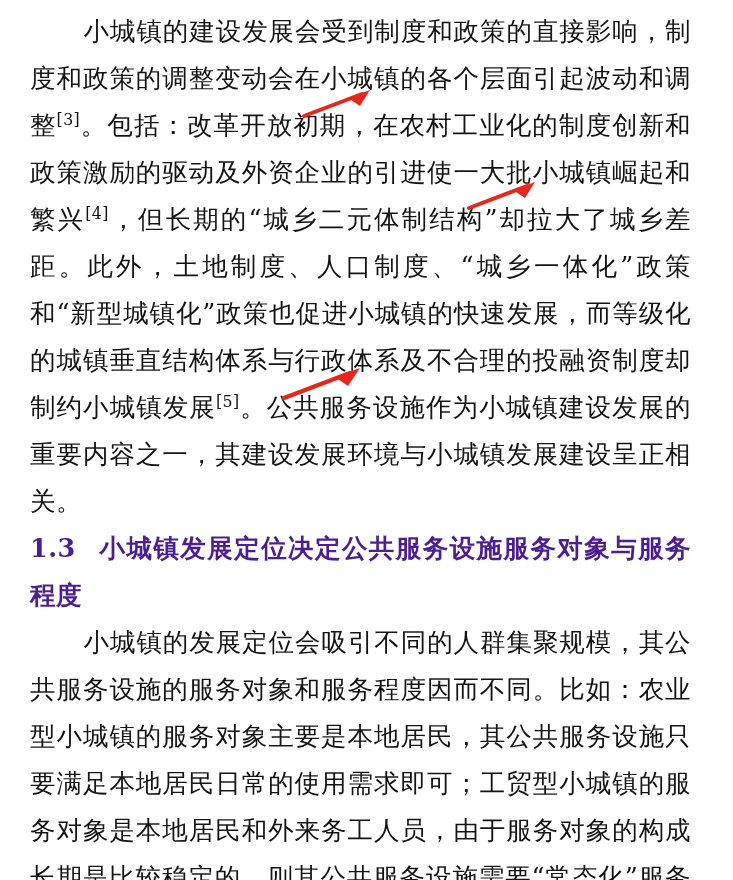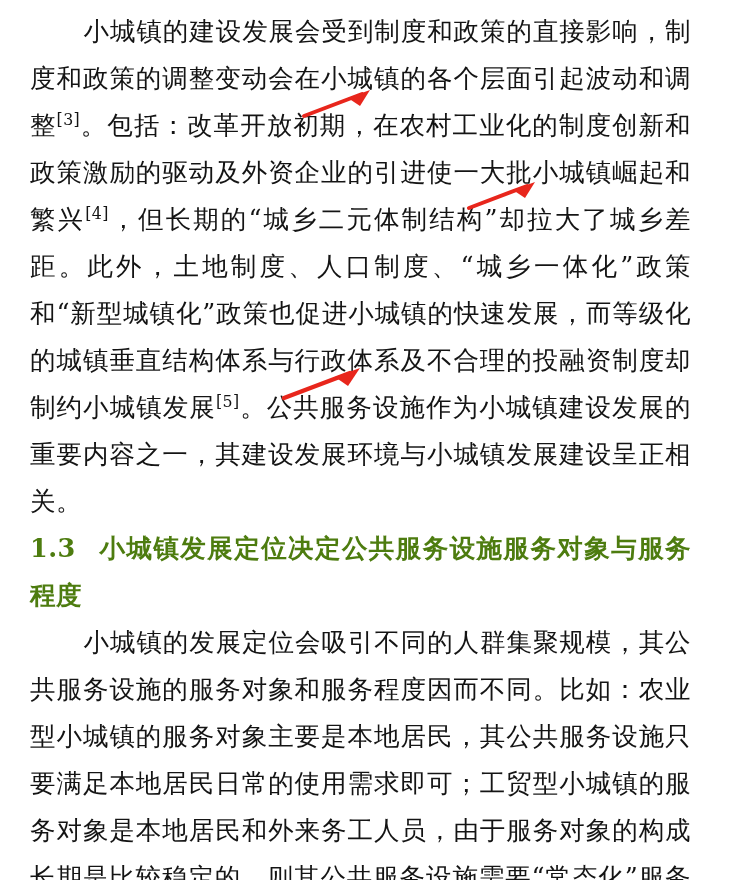--- a/index.html
+++ b/index.html
@@ -31,21 +31,21 @@
     color: #141414;
   }
   .para.indent {
     text-indent: 2.1em;
   }
   .heading {
     font-size: 25.5px;
     line-height: 47px;
     text-align: justify;
     margin: 0;
-    color: #4d7c0f;
+    color: #4c1d95;
     letter-spacing: 0.4px;
   }
   .heading .num {
     margin-right: 0.9em;
   }
   .sup {
     font-size: 0.62em;
     vertical-align: super;
     line-height: 0;
   }

